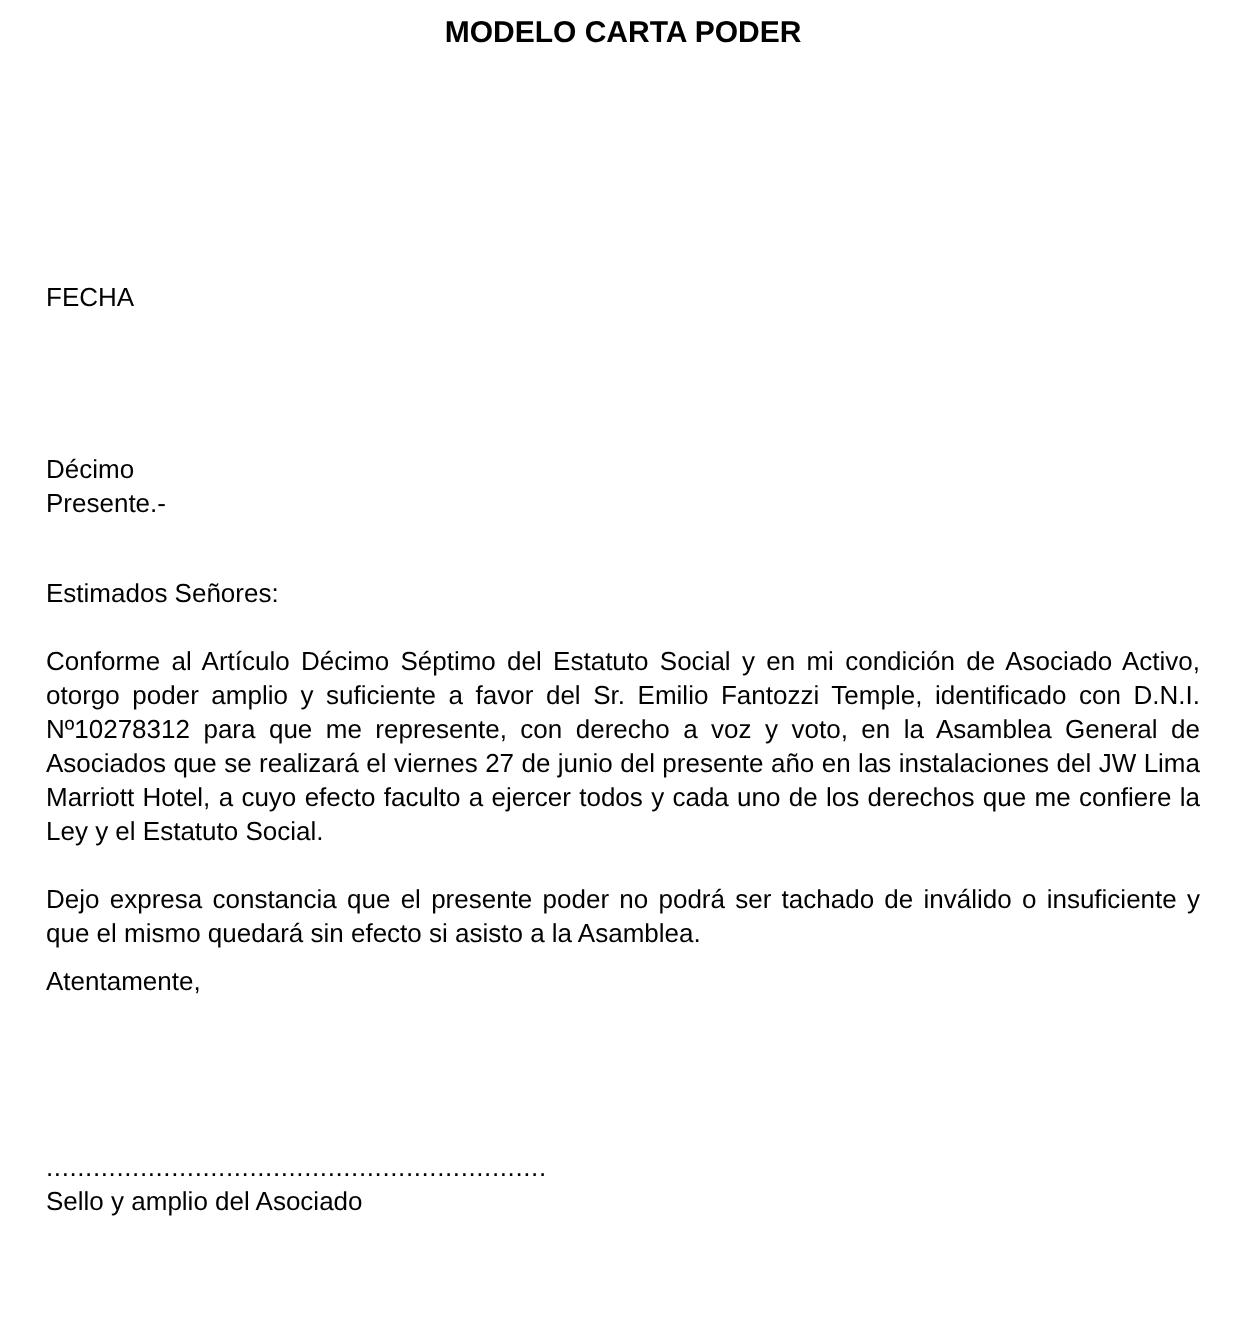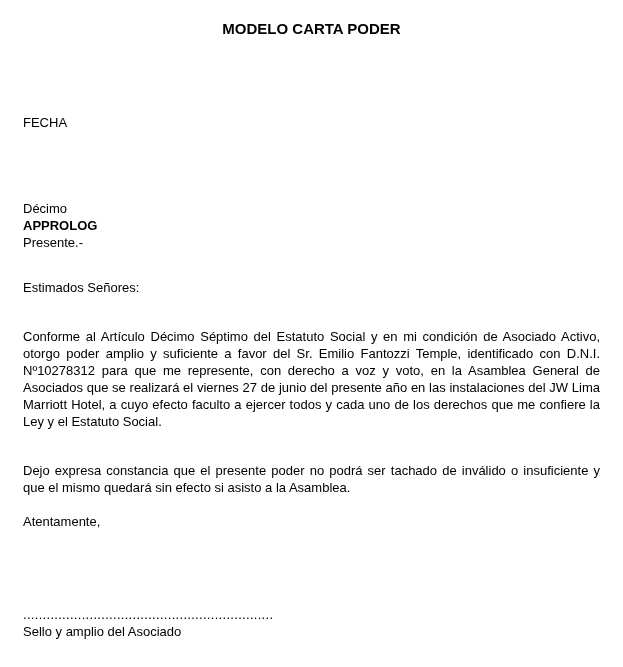--- a/index.html
+++ b/index.html
@@ -15,47 +15,47 @@
     font-family: "Liberation Sans", sans-serif;
     font-size: 13px;
     line-height: 17px;
     overflow: hidden;
     box-sizing: border-box;
   }
   .content {
     padding: 0 23px;
   }
   .doc-title {
-    margin: 12px;
+    margin: 0;
     padding-top: 8px;
     text-align: center;
     font-size: 15px;
     font-weight: bold;
     line-height: 17px;
   }
   .date-label {
-    margin-top: 77px;
+    margin-top: 115px;
   }
   .recipient {
     margin-top: 69px;
   }
   .recipient-org {
     font-weight: bold;
   }
   .recipient-presente {
   }
   .greeting {
     margin-top: 28px;
   }
   .para {
-    margin-top: 32px;
+    margin-top: 17px;
     text-align: justify;
   }
   .closing {
-    margin-top: 17px;
+    margin-top: 7px;
   }
   .signature {
     margin-top: 76px;
   }
   .sig-dotted-line {
     letter-spacing: 0.3px;
     white-space: nowrap;
   }
 </style>
 </head>
@@ -63,21 +63,20 @@
 
 <div class="page">
   <div class="content">
 
     <div class="doc-title">MODELO CARTA PODER</div>
 
     <div class="date-label">FECHA</div>
 
     <div class="recipient">
       <div>Décimo</div>
-      <div class="recipient-org">APPROLOG</div>
       <div>
         <span class="recipient-presente">Presente.-</span>
       </div>
     </div>
 
     <div class="greeting">Estimados Señores:</div>
 
     <div class="para">Conforme al Artículo Décimo Séptimo del Estatuto Social y en mi condición de Asociado Activo, otorgo poder amplio y suficiente a favor del Sr. Emilio Fantozzi Temple, identificado con D.N.I. Nº10278312 para que me represente, con derecho a voz y voto, en la Asamblea General de Asociados que se realizará el viernes 27 de junio del presente año en las instalaciones del JW Lima Marriott Hotel, a cuyo efecto faculto a ejercer todos y cada uno de los derechos que me confiere la Ley y el Estatuto Social.</div>
 
     <div class="para">Dejo expresa constancia que el presente poder no podrá ser tachado de inválido o insuficiente y que el mismo quedará sin efecto si asisto a la Asamblea.</div>

